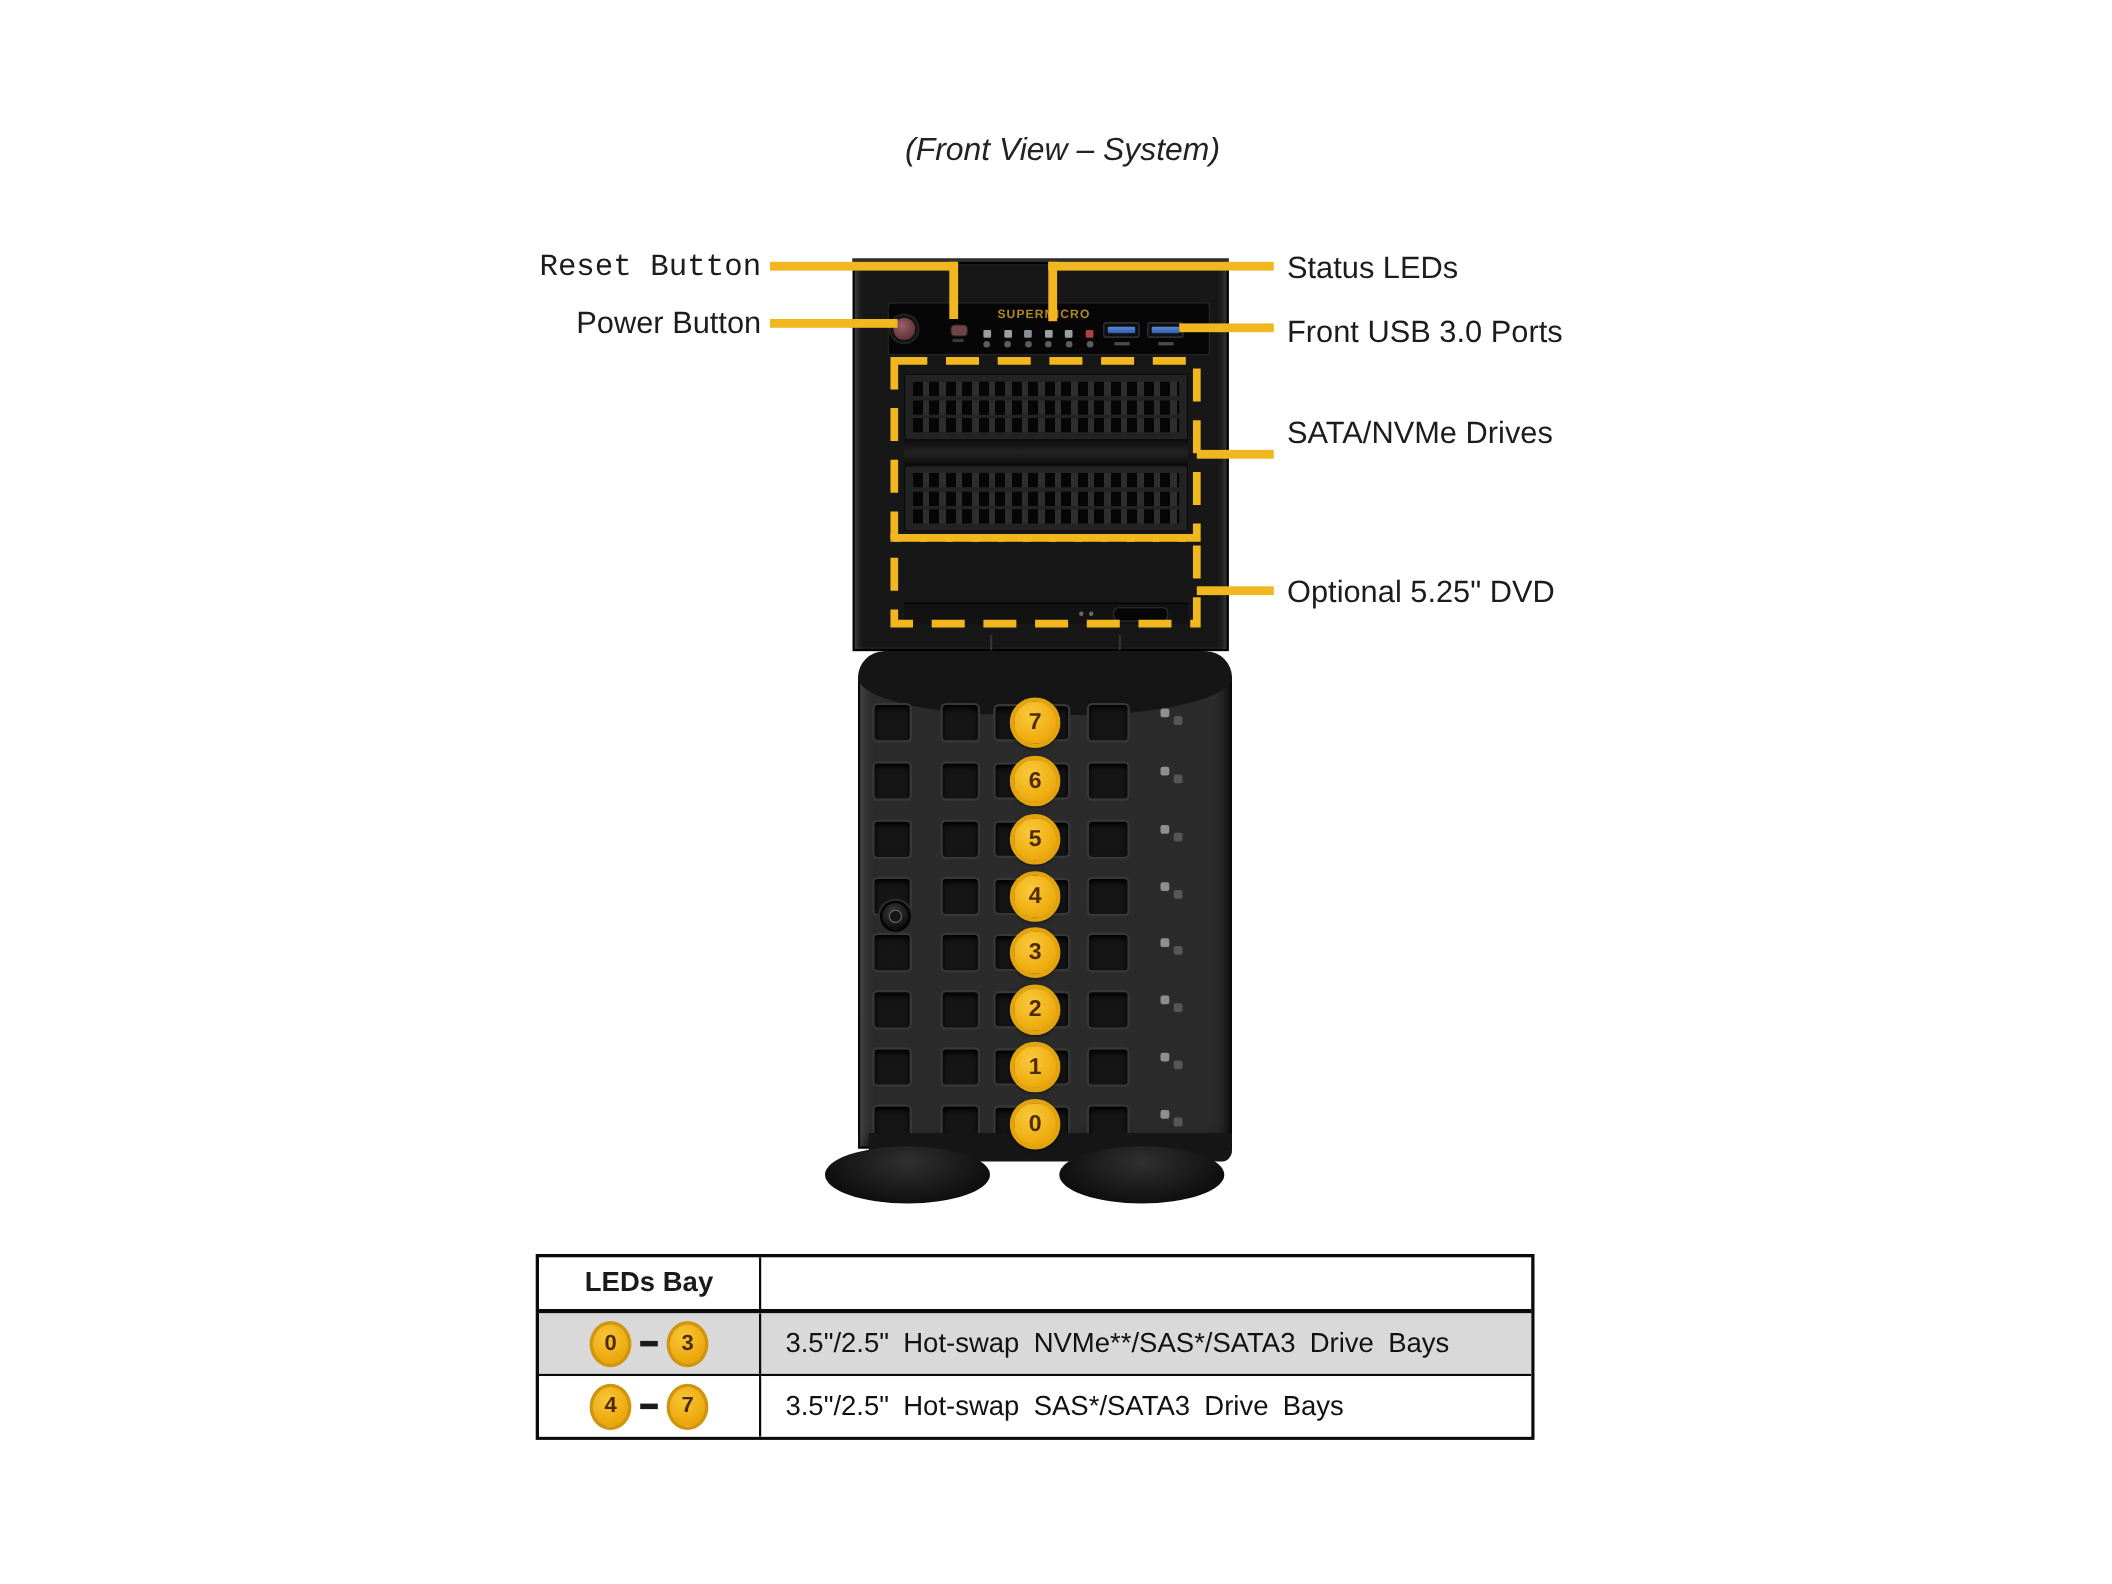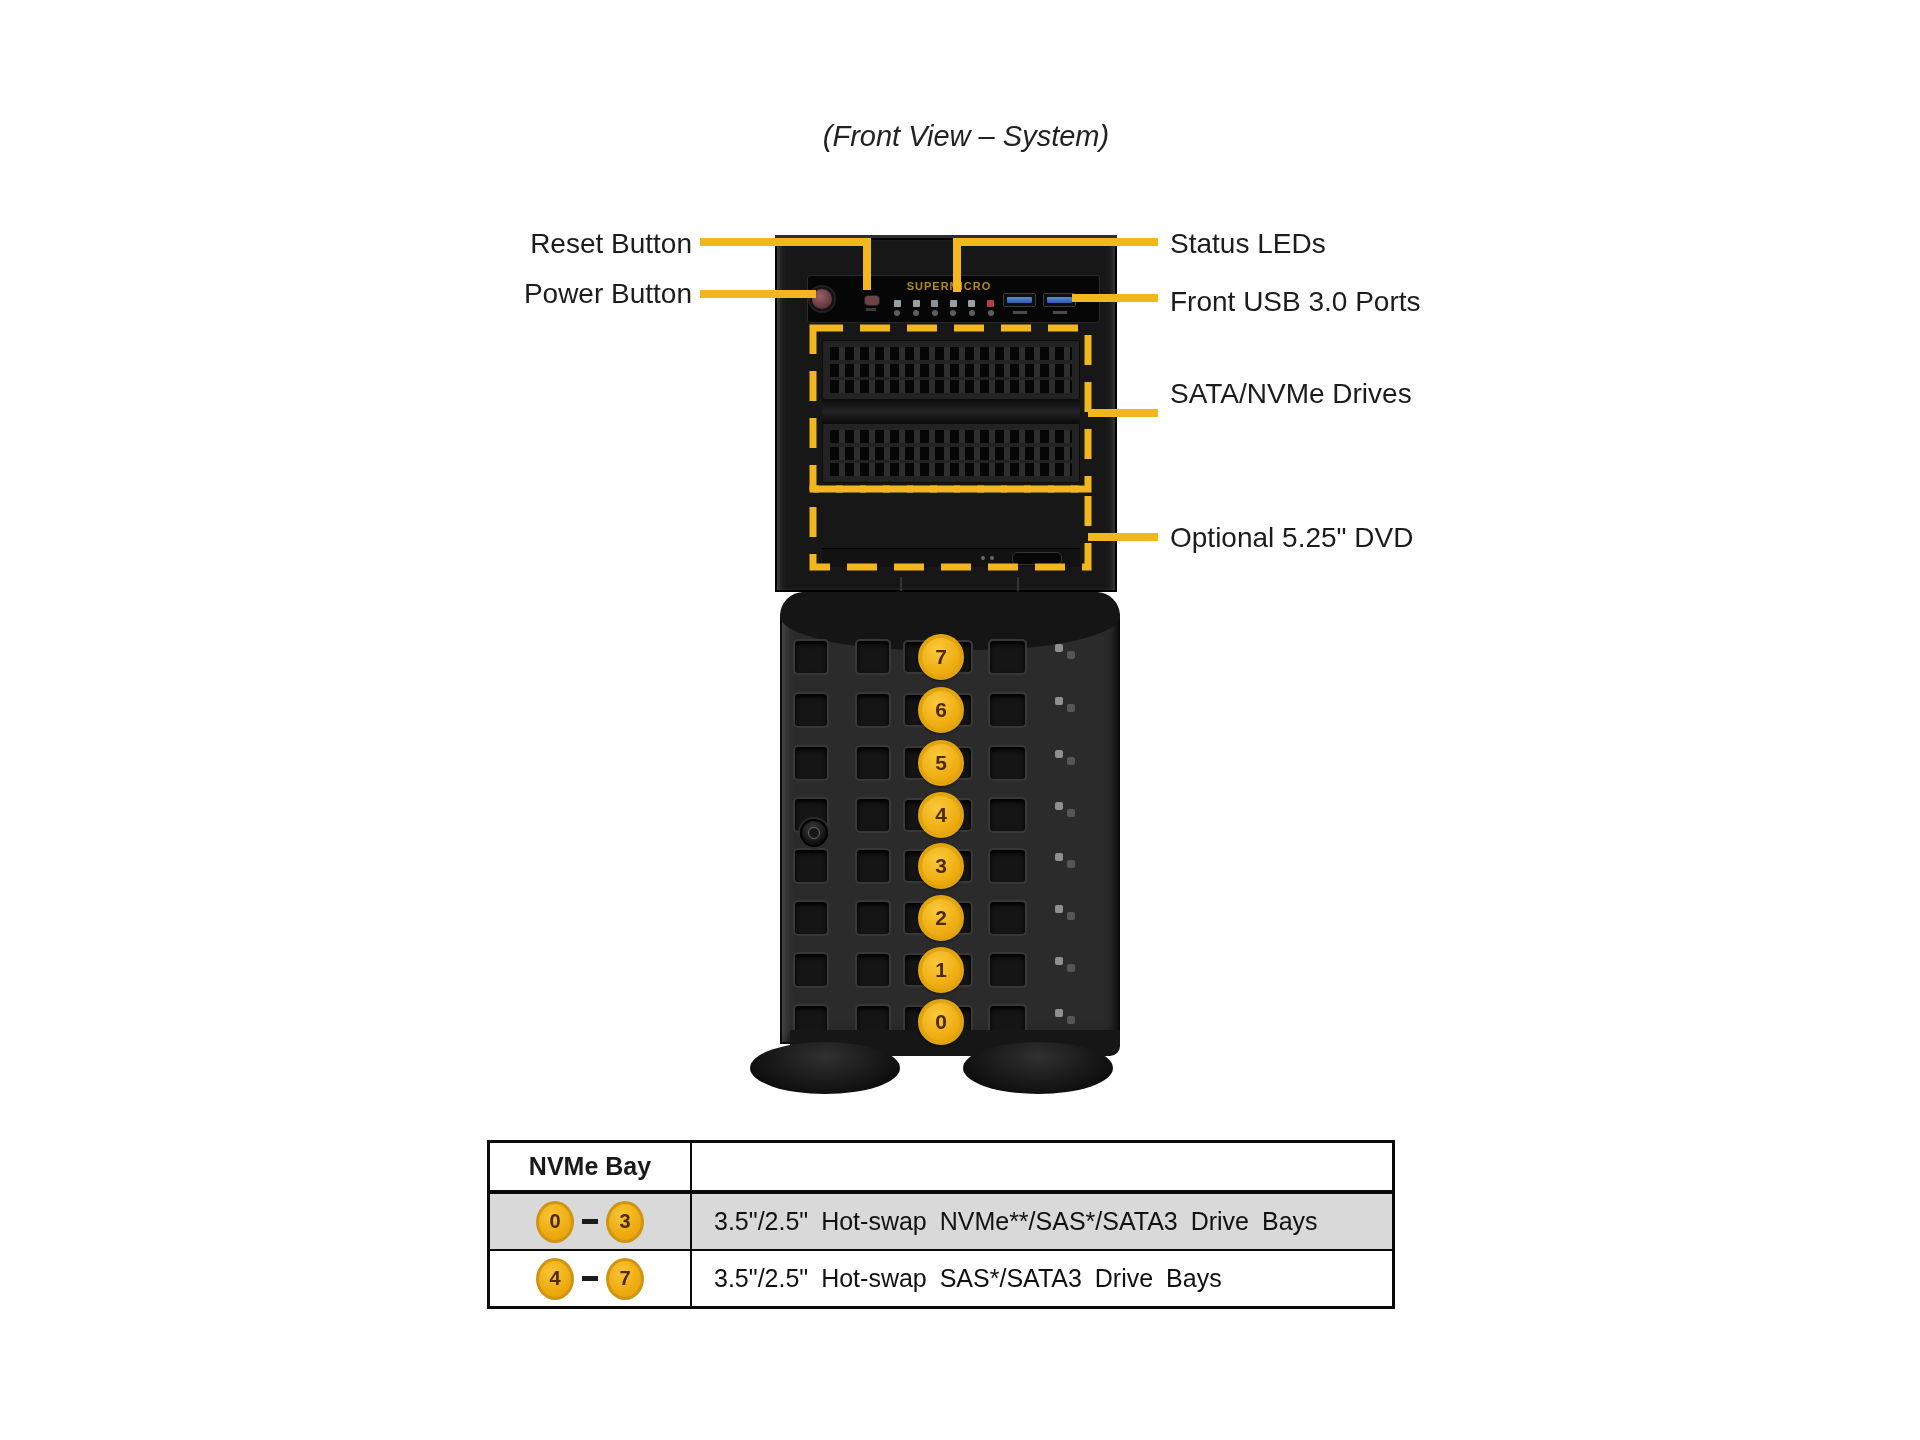--- a/index.html
+++ b/index.html
@@ -6,21 +6,21 @@
   .page{position:relative;width:1920px;height:1440px;background:#fff;overflow:hidden;
         font-family:"Liberation Sans",sans-serif;color:#1a1a1a;}
 
   
   .fig-title{position:absolute;left:660px;top:120px;width:612px;text-align:center;
              font-size:29px;font-style:italic;color:#222;}
 
   
   .lbl{position:absolute;font-size:28px;line-height:32px;color:#1c1c1c;white-space:nowrap;}
   .lbl-left{left:400px;width:292px;text-align:right;}
-  .lbl-reset{top:228px;}
+  .lbl-reset{top:228px;font-family:Liberation Mono, monospace;}
   .lbl-power{top:278px;}
   .lbl-status{left:1170px;top:228px;}
   .lbl-usb{left:1170px;top:286px;}
   .lbl-drives{left:1170px;top:370px;line-height:47px;}
   .lbl-dvd{left:1170px;top:522px;}
 
   
   .cline{position:absolute;background:#F2B71E;z-index:30;}
   .l-reset-h{left:700px;top:238px;width:170px;height:8px;}
   .l-reset-v{left:863px;top:238px;width:8px;height:52px;}
@@ -333,21 +333,21 @@
   <div class="lbl lbl-left lbl-power">Power Button</div>
   <div class="lbl lbl-status">Status LEDs</div>
   <div class="lbl lbl-usb">Front USB 3.0 Ports</div>
   <div class="lbl lbl-drives">
     <div>SATA/NVMe Drives</div>
   </div>
   <div class="lbl lbl-dvd">Optional 5.25" DVD</div>
 
   <div class="dtable">
     <div class="thead">
-      <div class="th th1">NVMe Bay</div>
+      <div class="th th1">LEDs Bay</div>
     </div>
     <div class="trow trow1">
       <div class="tc tc1">
         <span class="badge">0</span>
         <span class="bdash"></span>
         <span class="badge">3</span>
       </div>
       <div class="tc tc2">3.5"/2.5" Hot-swap NVMe**/SAS*/SATA3 Drive Bays</div>
     </div>
     <div class="trow trow2">

